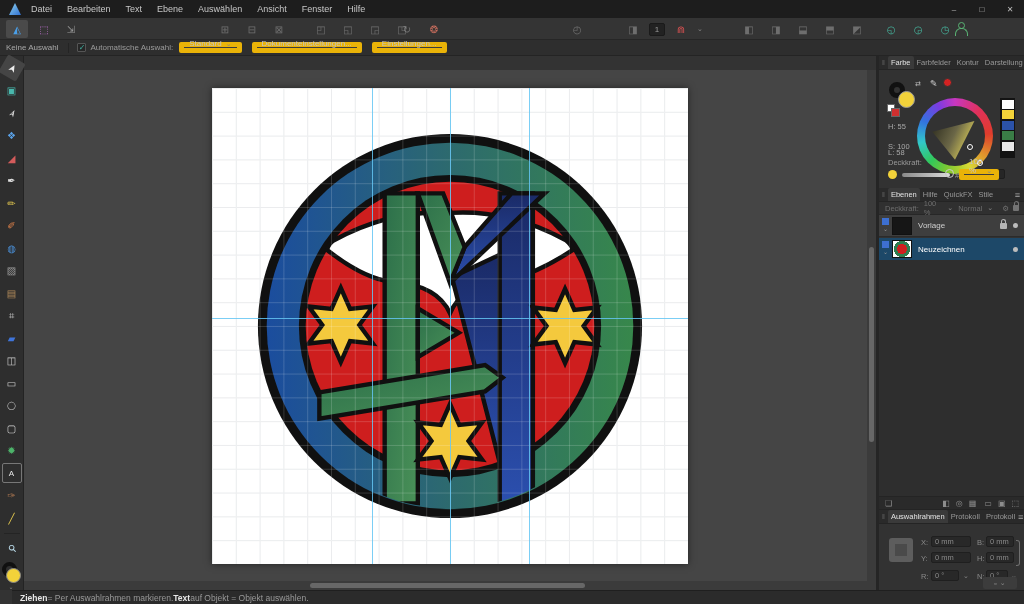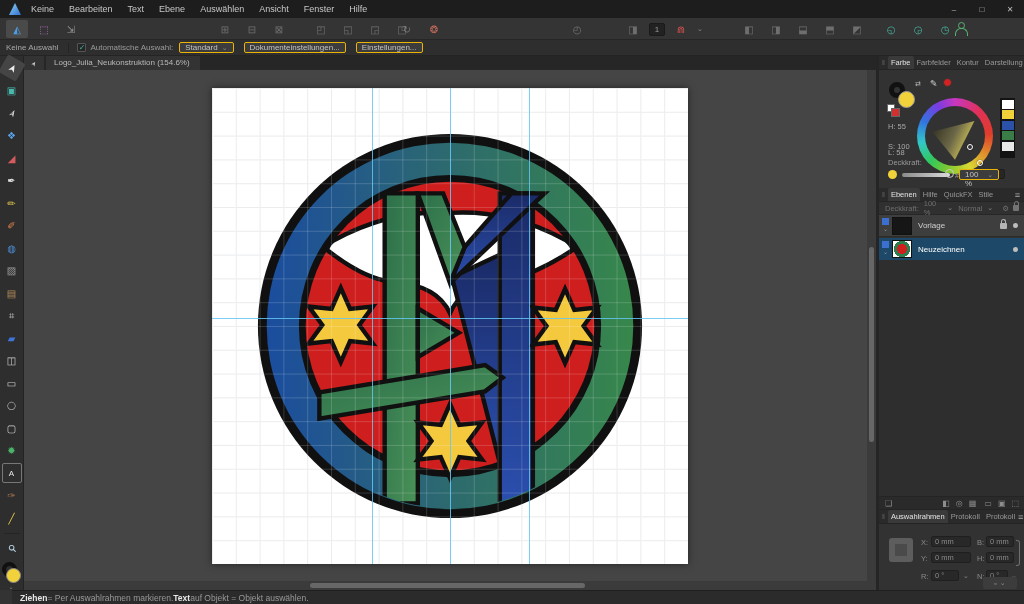--- a/index.html
+++ b/index.html
@@ -36,23 +36,23 @@
                        border:1.5px solid #59b374; border-bottom:none; border-radius:6px 6px 0 0; }
 
   
   #contextbar { position:absolute; left:0; top:40px; width:1024px; height:16px; background:#2e2e2e;
                 border-bottom:1px solid #242424; display:flex; align-items:center; font-size:8px; }
   #sel-status { color:#a8a8a8; margin:0 10px 0 6px; }
   .vsep { width:1px; height:10px; background:#242424; margin-right:8px; }
   .cb { width:9px; height:9px; background:#262626; border:1px solid #555; border-radius:1px;
         color:#3fae9f; font-size:8px; line-height:8px; text-align:center; margin-right:4px; }
   .ctx-label { color:#9a9a9a; margin-right:6px; }
-  .dropdown, .ctx-btn { height:11px; background:#3c3c3c; border:1px solid #eab308; border-radius:2px;
+  .dropdown, .ctx-btn { height:11px; background:#3c3c3c; border:5px solid #eab308; border-radius:2px;
         color:#c4c4c4; font-size:8px; line-height:9px; padding:0 5px; margin-right:10px;
-        display:flex; align-items:flex-start; gap:4px; }
+        display:flex; align-items:flex-end; gap:4px; }
 
   
   #tabbar { position:absolute; left:24px; top:56px; width:852px; height:14px; background:#262626; display:flex; }
   #pointer-tabbtn { width:20px; height:14px; background:#333; margin-right:2px;
                     display:flex; align-items:center; justify-content:center; }
   #pointer-tabbtn span { font-size:6px; color:#ccc; transform:rotate(-55deg); }
   #doctab { height:14px; background:#333; color:#b9b9b9; font-size:8px; line-height:14px;
             padding:0 10px 0 8px; max-width:260px; white-space:nowrap; }
 
   
@@ -173,21 +173,21 @@
   #statusbar b { color:#e8e8e8; font-weight:bold; }
   #statusbar { padding-left:8px; }
 </style>
 </head>
 <body>
 
 <div class="app">
 
   <div id="menubar">
     <div id="appicon"></div>
-    <span class="menu-item">Keine</span>
+    <span class="menu-item">Datei</span>
     <span class="menu-item">Bearbeiten</span>
     <span class="menu-item">Text</span>
     <span class="menu-item">Ebene</span>
     <span class="menu-item">Auswählen</span>
     <span class="menu-item">Ansicht</span>
     <span class="menu-item">Fenster</span>
     <span class="menu-item">Hilfe</span>
     <div id="winctl">
       <span class="winbtn">–</span>
       <span class="winbtn">□</span>
@@ -254,26 +254,20 @@
       <span class="chev">⌄</span>
     </div>
     <div class="ctx-btn">
       <span>Dokumenteinstellungen...</span>
     </div>
     <div class="ctx-btn">
       <span>Einstellungen...</span>
     </div>
   </div>
 
-  <div id="tabbar">
-    <div id="pointer-tabbtn">
-        <span>➤</span>
-      </div>
-    <div id="doctab">Logo_Julia_Neukonstruktion (154.6%)</div>
-  </div>
 
   <div id="tools">
     <span class="tool active" style="color:#ededed;transform:rotate(-60deg)">➤</span>
     <span class="tool" style="color:#49b8ad">▣</span>
     <span class="tool" style="color:#f0f0f0;transform:rotate(-60deg)">➢</span>
     <span class="tool" style="color:#5aa2e8">❖</span>
     <span class="tool" style="color:#d35b5b">◢</span>
     <span class="tool" style="color:#e0e0e0">✒</span>
     <span class="tool" style="color:#e5c94f">✏</span>
     <span class="tool" style="color:#e0824a">✐</span>

